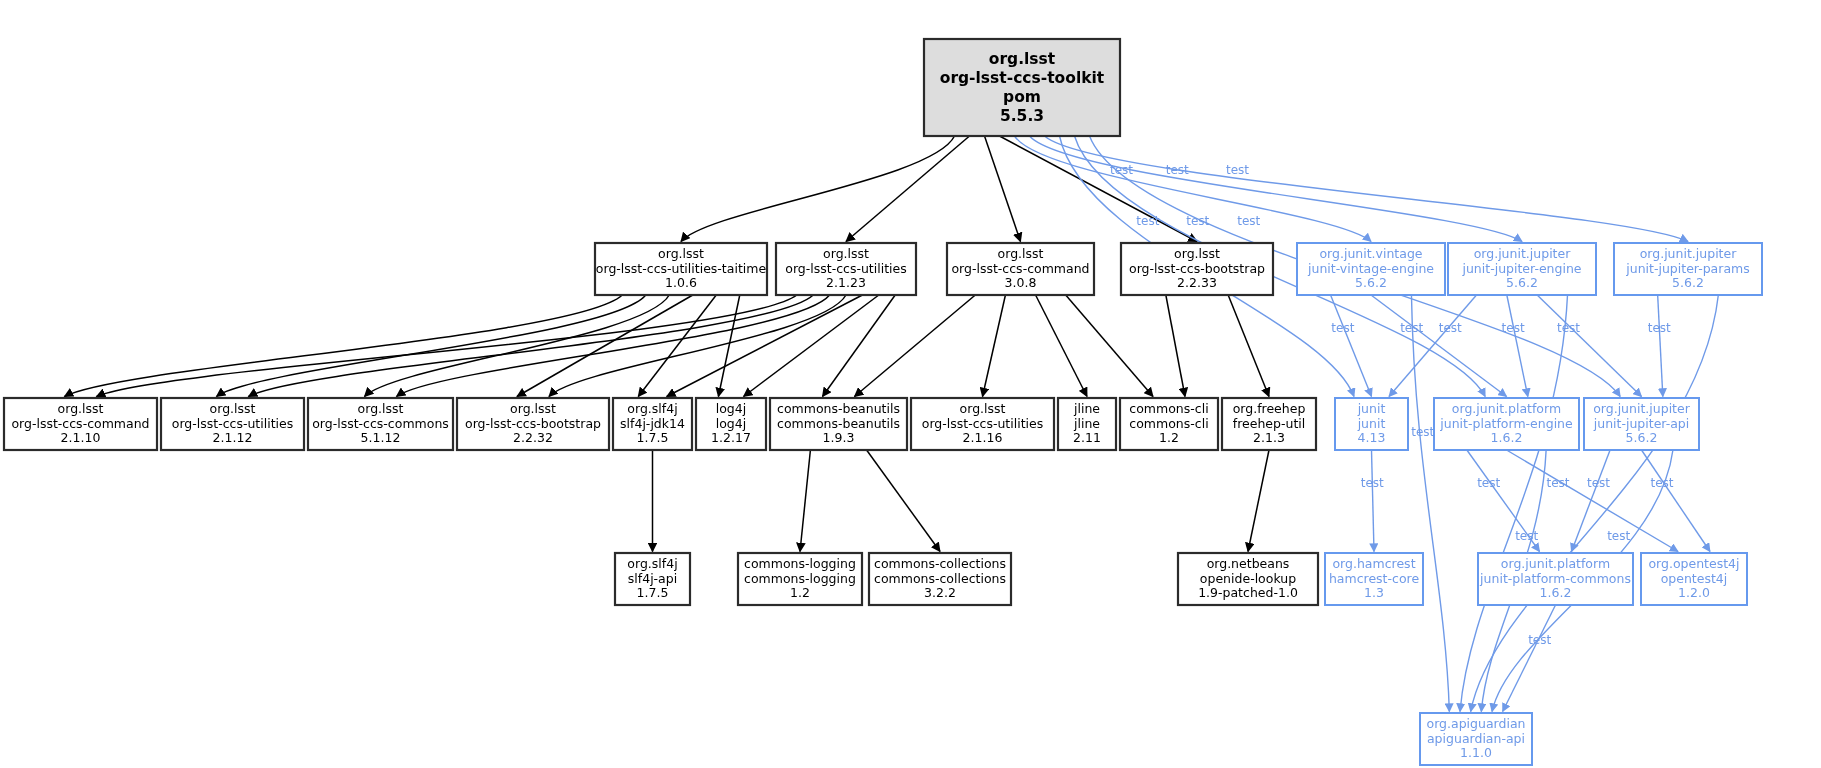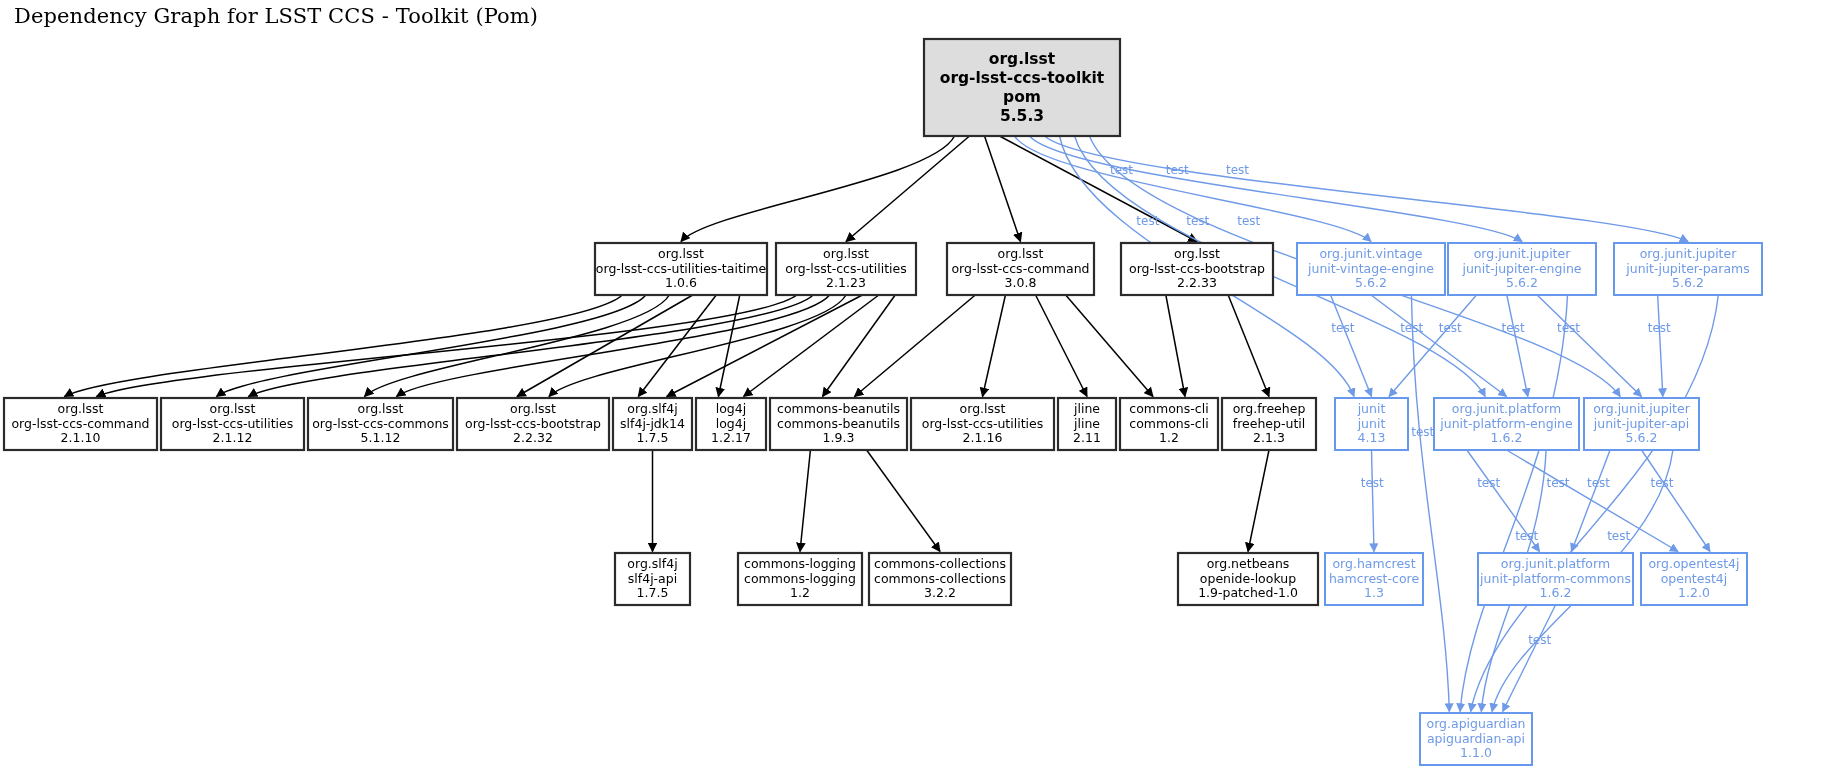--- a/index.html
+++ b/index.html
@@ -81,21 +81,20 @@
     fill: #6f9ae8;
     text-anchor: middle;
     dominant-baseline: middle;
   }
 </style>
 </head>
 <body>
 
 <div id="page">
 
-  <div id="title">Dependency Graph for LSST CCS - Toolkit (Pom)</div>
 
   <svg id="graph" viewBox="0 0 1821 768">
     <defs>
       <marker id="arrow-black" viewBox="0 0 10 10" refX="9" refY="5" markerWidth="6.5" markerHeight="6.5" orient="auto-start-reverse">
         <path d="M 0 0 L 10 5 L 0 10 z" fill="#000000"></path>
       </marker>
       <marker id="arrow-blue" viewBox="0 0 10 10" refX="9" refY="5" markerWidth="6.5" markerHeight="6.5" orient="auto-start-reverse">
         <path d="M 0 0 L 10 5 L 0 10 z" fill="#6f9ae8"></path>
       </marker>
     </defs>

